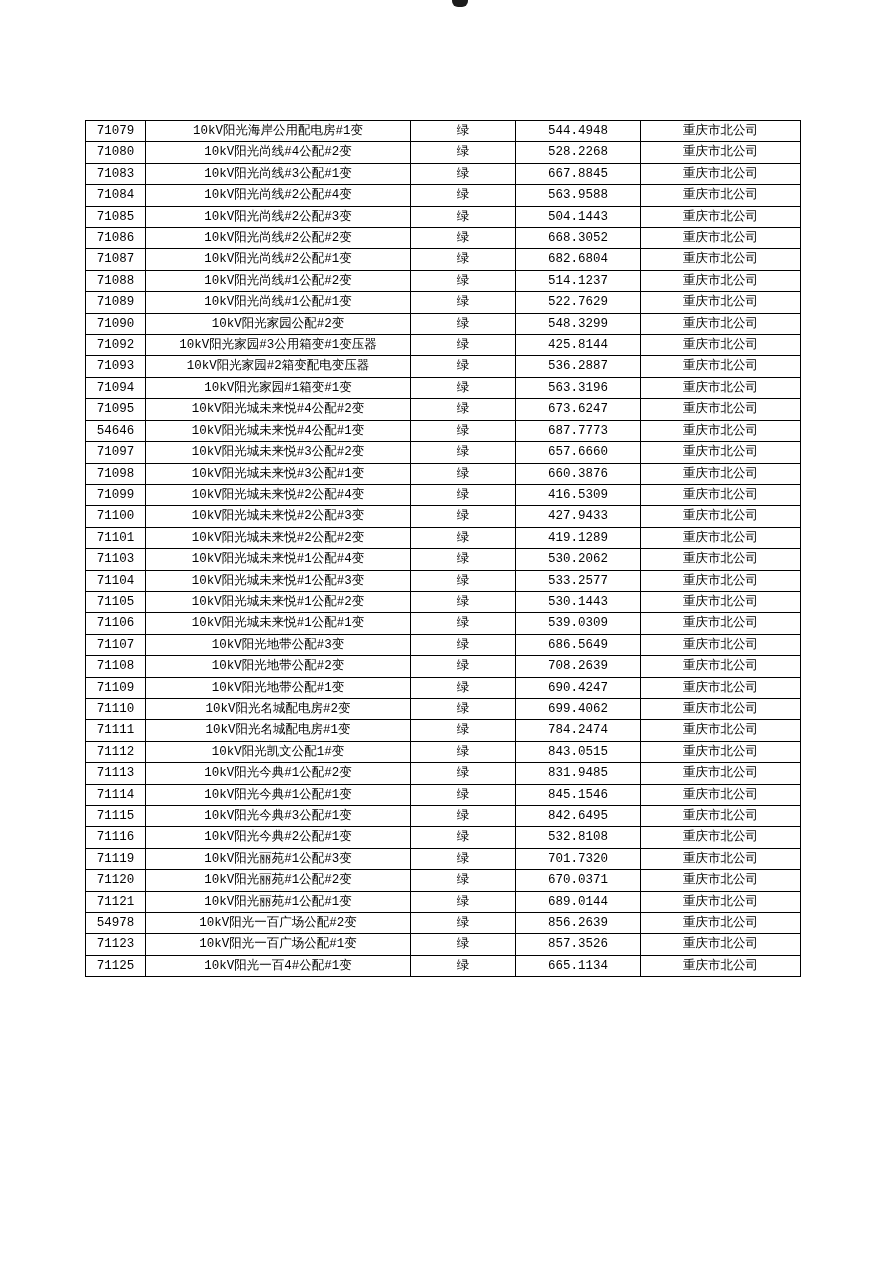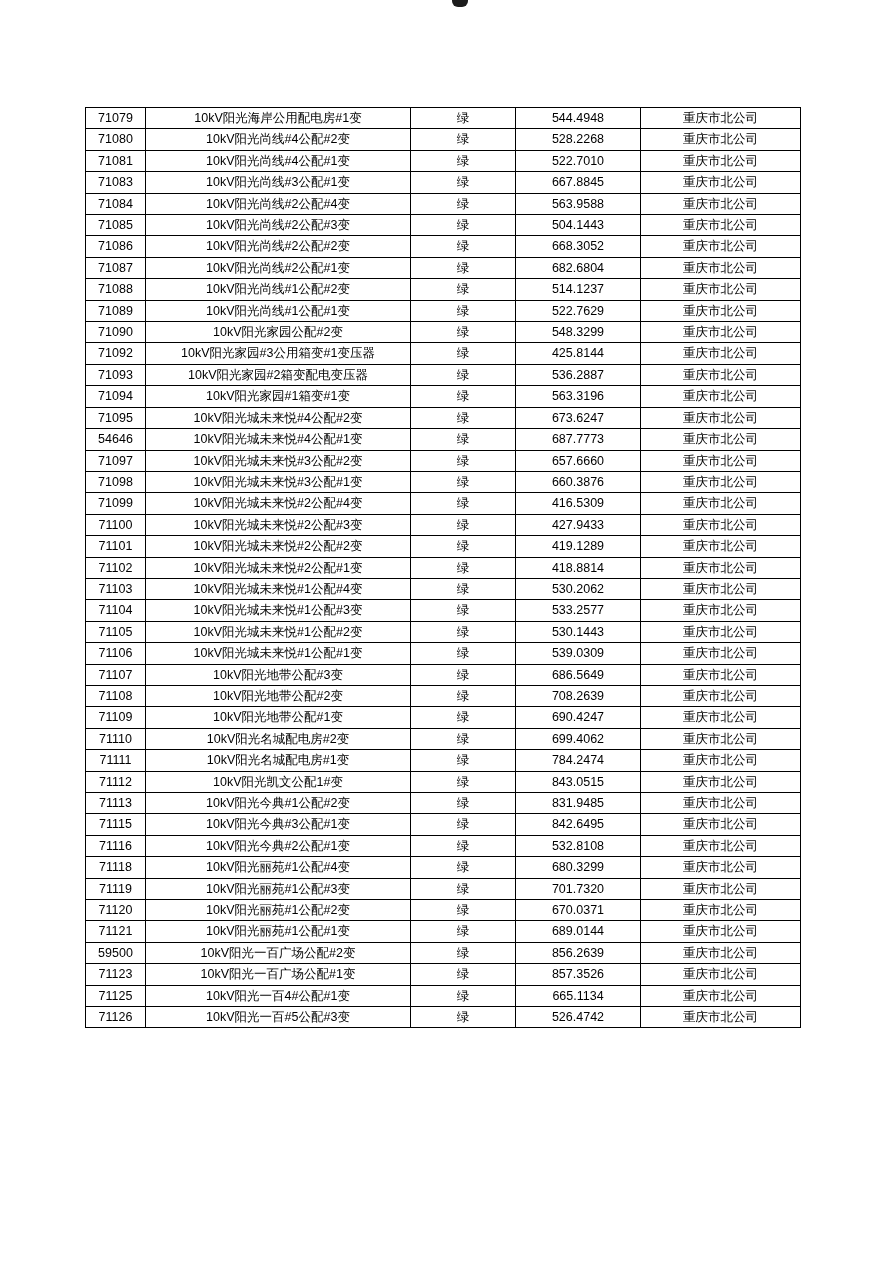--- a/index.html
+++ b/index.html
@@ -21,21 +21,22 @@
     left: 452px;
     top: 0px;
     width: 16px;
     height: 7px;
     background: #1c1c1c;
     border-radius: 0 0 6px 6px;
   }
   .table-wrap {
     position: absolute;
     left: 85px;
-    top: 107px;
+    top: 120px;
+    font-family: Liberation Mono, monospace;
   }
   table.data-table {
     border-collapse: collapse;
     table-layout: fixed;
     width: 715px;
   }
   table.data-table td {
     border: 1px solid #000;
     height: 20.4px;
     font-size: 12.5px;
@@ -74,27 +75,20 @@
             <td>重庆市北公司</td>
           </tr>
           <tr>
             <td>71080</td>
             <td>10kV阳光尚线#4公配#2变</td>
             <td>绿</td>
             <td>528.2268</td>
             <td>重庆市北公司</td>
           </tr>
           <tr>
-            <td>71081</td>
-            <td>10kV阳光尚线#4公配#1变</td>
-            <td>绿</td>
-            <td>522.7010</td>
-            <td>重庆市北公司</td>
-          </tr>
-          <tr>
             <td>71083</td>
             <td>10kV阳光尚线#3公配#1变</td>
             <td>绿</td>
             <td>667.8845</td>
             <td>重庆市北公司</td>
           </tr>
           <tr>
             <td>71084</td>
             <td>10kV阳光尚线#2公配#4变</td>
             <td>绿</td>
@@ -207,27 +201,20 @@
             <td>重庆市北公司</td>
           </tr>
           <tr>
             <td>71101</td>
             <td>10kV阳光城未来悦#2公配#2变</td>
             <td>绿</td>
             <td>419.1289</td>
             <td>重庆市北公司</td>
           </tr>
           <tr>
-            <td>71102</td>
-            <td>10kV阳光城未来悦#2公配#1变</td>
-            <td>绿</td>
-            <td>418.8814</td>
-            <td>重庆市北公司</td>
-          </tr>
-          <tr>
             <td>71103</td>
             <td>10kV阳光城未来悦#1公配#4变</td>
             <td>绿</td>
             <td>530.2062</td>
             <td>重庆市北公司</td>
           </tr>
           <tr>
             <td>71104</td>
             <td>10kV阳光城未来悦#1公配#3变</td>
             <td>绿</td>
@@ -291,41 +278,41 @@
             <td>重庆市北公司</td>
           </tr>
           <tr>
             <td>71113</td>
             <td>10kV阳光今典#1公配#2变</td>
             <td>绿</td>
             <td>831.9485</td>
             <td>重庆市北公司</td>
           </tr>
           <tr>
+            <td>71114</td>
+            <td>10kV阳光今典#1公配#1变</td>
+            <td>绿</td>
+            <td>845.1546</td>
+            <td>重庆市北公司</td>
+          </tr>
+          <tr>
             <td>71115</td>
             <td>10kV阳光今典#3公配#1变</td>
             <td>绿</td>
             <td>842.6495</td>
             <td>重庆市北公司</td>
           </tr>
           <tr>
             <td>71116</td>
             <td>10kV阳光今典#2公配#1变</td>
             <td>绿</td>
             <td>532.8108</td>
             <td>重庆市北公司</td>
           </tr>
           <tr>
-            <td>71118</td>
-            <td>10kV阳光丽苑#1公配#4变</td>
-            <td>绿</td>
-            <td>680.3299</td>
-            <td>重庆市北公司</td>
-          </tr>
-          <tr>
             <td>71119</td>
             <td>10kV阳光丽苑#1公配#3变</td>
             <td>绿</td>
             <td>701.7320</td>
             <td>重庆市北公司</td>
           </tr>
           <tr>
             <td>71120</td>
             <td>10kV阳光丽苑#1公配#2变</td>
             <td>绿</td>
@@ -333,43 +320,36 @@
             <td>重庆市北公司</td>
           </tr>
           <tr>
             <td>71121</td>
             <td>10kV阳光丽苑#1公配#1变</td>
             <td>绿</td>
             <td>689.0144</td>
             <td>重庆市北公司</td>
           </tr>
           <tr>
-            <td>59500</td>
+            <td>54978</td>
             <td>10kV阳光一百广场公配#2变</td>
             <td>绿</td>
             <td>856.2639</td>
             <td>重庆市北公司</td>
           </tr>
           <tr>
             <td>71123</td>
             <td>10kV阳光一百广场公配#1变</td>
             <td>绿</td>
             <td>857.3526</td>
             <td>重庆市北公司</td>
           </tr>
           <tr>
             <td>71125</td>
             <td>10kV阳光一百4#公配#1变</td>
             <td>绿</td>
             <td>665.1134</td>
-            <td>重庆市北公司</td>
-          </tr>
-          <tr>
-            <td>71126</td>
-            <td>10kV阳光一百#5公配#3变</td>
-            <td>绿</td>
-            <td>526.4742</td>
             <td>重庆市北公司</td>
           </tr>
         </tbody>
     </table>
   </div>
 </div>
 
 </body></html>

